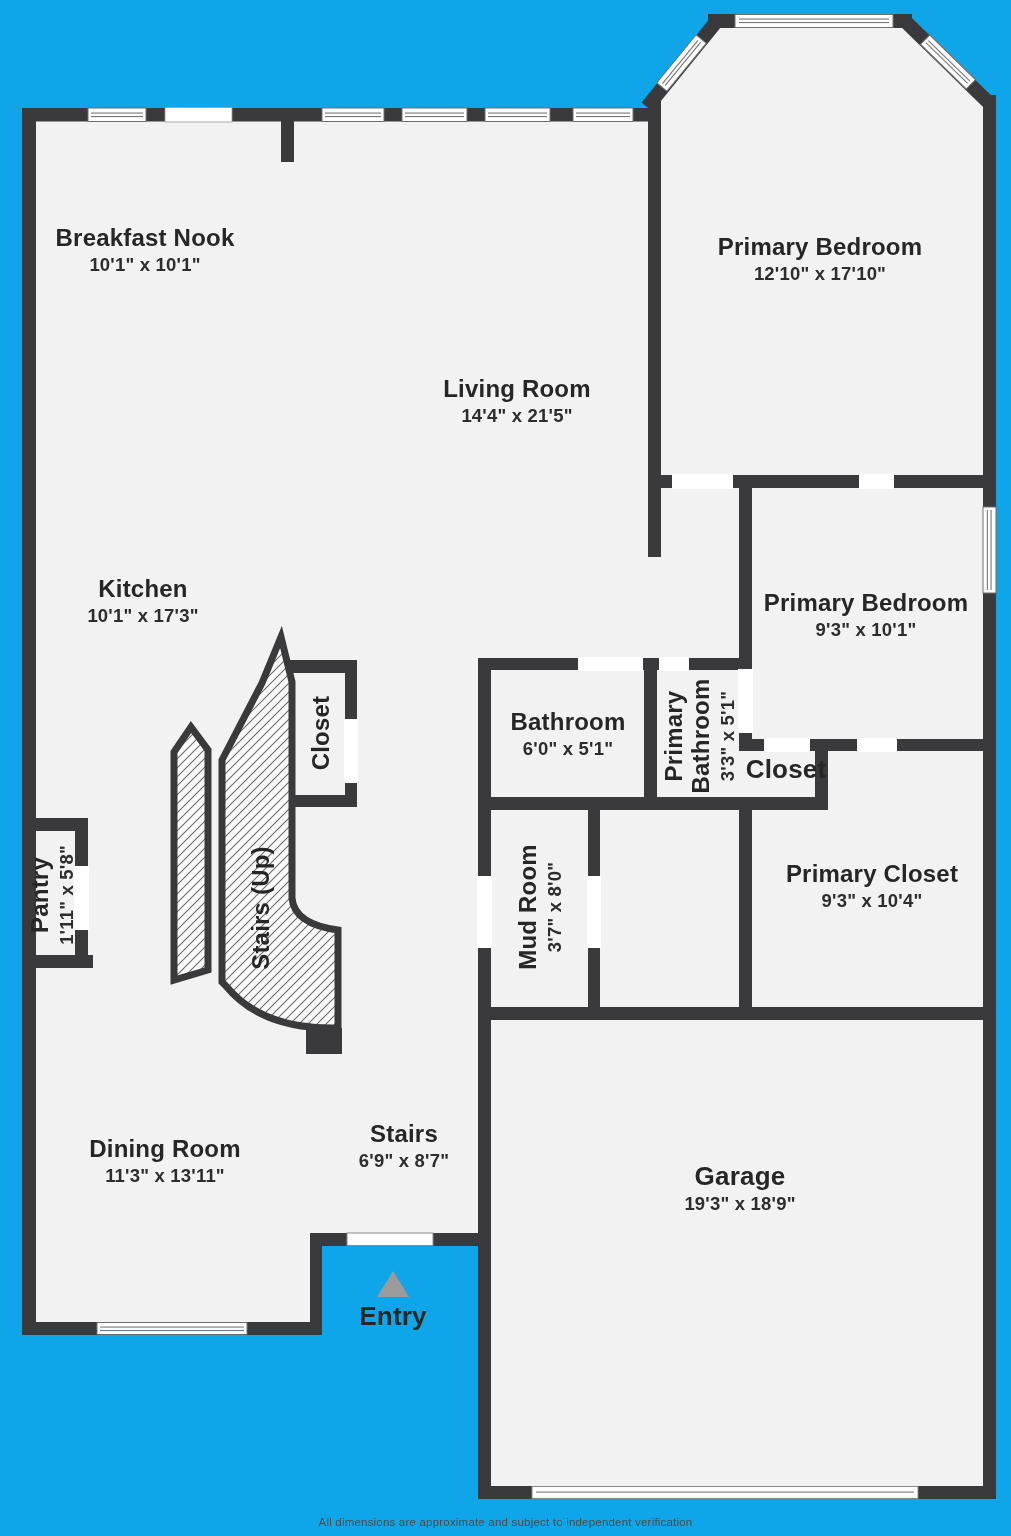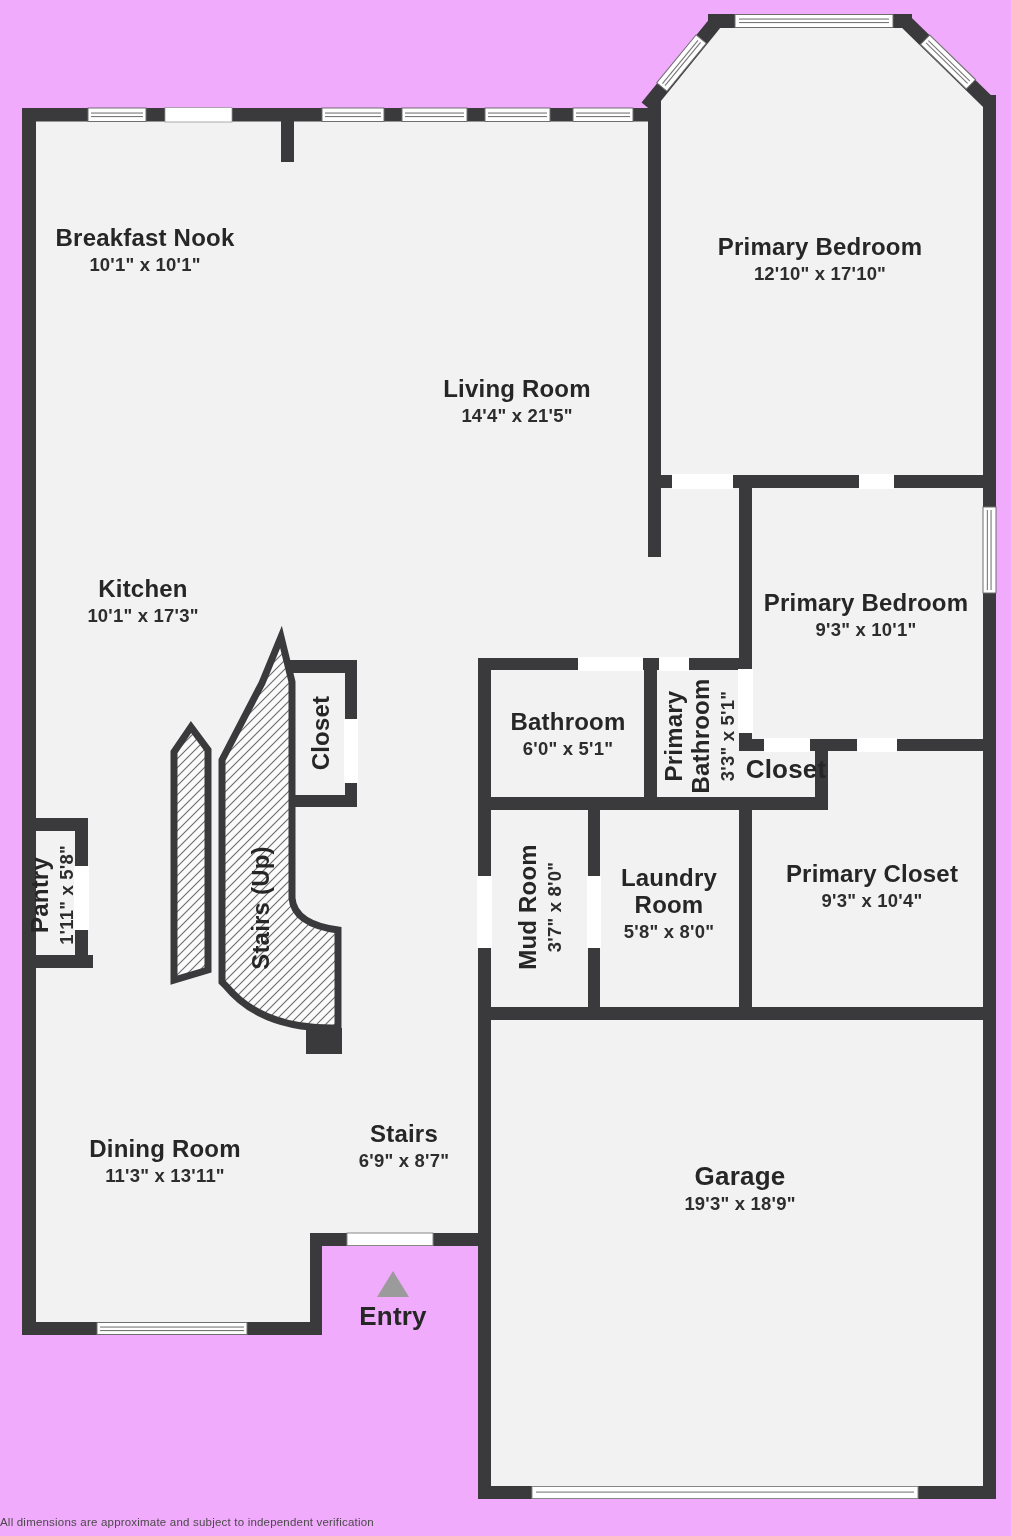--- a/index.html
+++ b/index.html
@@ -1,20 +1,20 @@
 <!DOCTYPE html>
 <html><head>
 <meta charset="utf-8">
 <style>
   html,body{margin:0;padding:0;background:#ffffff;}
   .canvas{
     position:relative;
     width:1011px;
     height:1536px;
-    background:#f0abfc;
+    background:#0ea5e9;
     font-family:"Liberation Sans", sans-serif;
     overflow:hidden;
   }
   .plan-svg{position:absolute;left:0;top:0;}
   .labels{position:absolute;left:0;top:0;width:100%;height:100%;}
   .hlabel{
     position:absolute;
     transform:translate(-50%,-50%);
     text-align:center;
     white-space:nowrap;
@@ -27,21 +27,21 @@
     white-space:nowrap;
     color:#262626;
   }
   .rname{font-size:24px;font-weight:700;line-height:1.12;letter-spacing:.2px;}
   .rdims{font-size:18.5px;font-weight:700;line-height:1.1;margin-top:3px;letter-spacing:.2px;color:#2d2d2d;}
   .size-lg .rname{font-size:26px;}
   .wrapname .rname{white-space:normal;width:120px;margin:0 auto;}
   .wrapname-sm .rname{white-space:normal;width:130px;margin:0 auto;}
   .footer{
     position:absolute;left:0;top:1516px;width:100%;
-    text-align:left;font-size:11.5px;color:#4a4a4a;letter-spacing:.2px;
+    text-align:center;font-size:11.5px;color:#4a4a4a;letter-spacing:.2px;
   }
 </style>
 </head>
 <body>
 
 <div class="canvas">
 
   <svg class="plan-svg" width="1011" height="1536" viewBox="0 0 1011 1536">
     <defs>
       <pattern id="hatch" width="9" height="9" patternUnits="userSpaceOnUse">
@@ -212,24 +212,20 @@
 
     <div class="vlabel" style="left:261px;top:908px;">
       <div class="rname">Stairs (Up)</div>
     </div>
 
     <div class="vlabel" style="left:540px;top:907px;">
       <div class="rname">Mud Room</div>
       <div class="rdims">3'7" x 8'0"</div>
     </div>
 
-    <div class="hlabel wrapname-sm" style="left:669px;top:904px;">
-      <div class="rname">Laundry Room</div>
-      <div class="rdims">5'8" x 8'0"</div>
-    </div>
 
     <div class="hlabel" style="left:872px;top:886px;">
       <div class="rname">Primary Closet</div>
       <div class="rdims">9'3" x 10'4"</div>
     </div>
 
     <div class="hlabel" style="left:165px;top:1161px;">
       <div class="rname">Dining Room</div>
       <div class="rdims">11'3" x 13'11"</div>
     </div>

